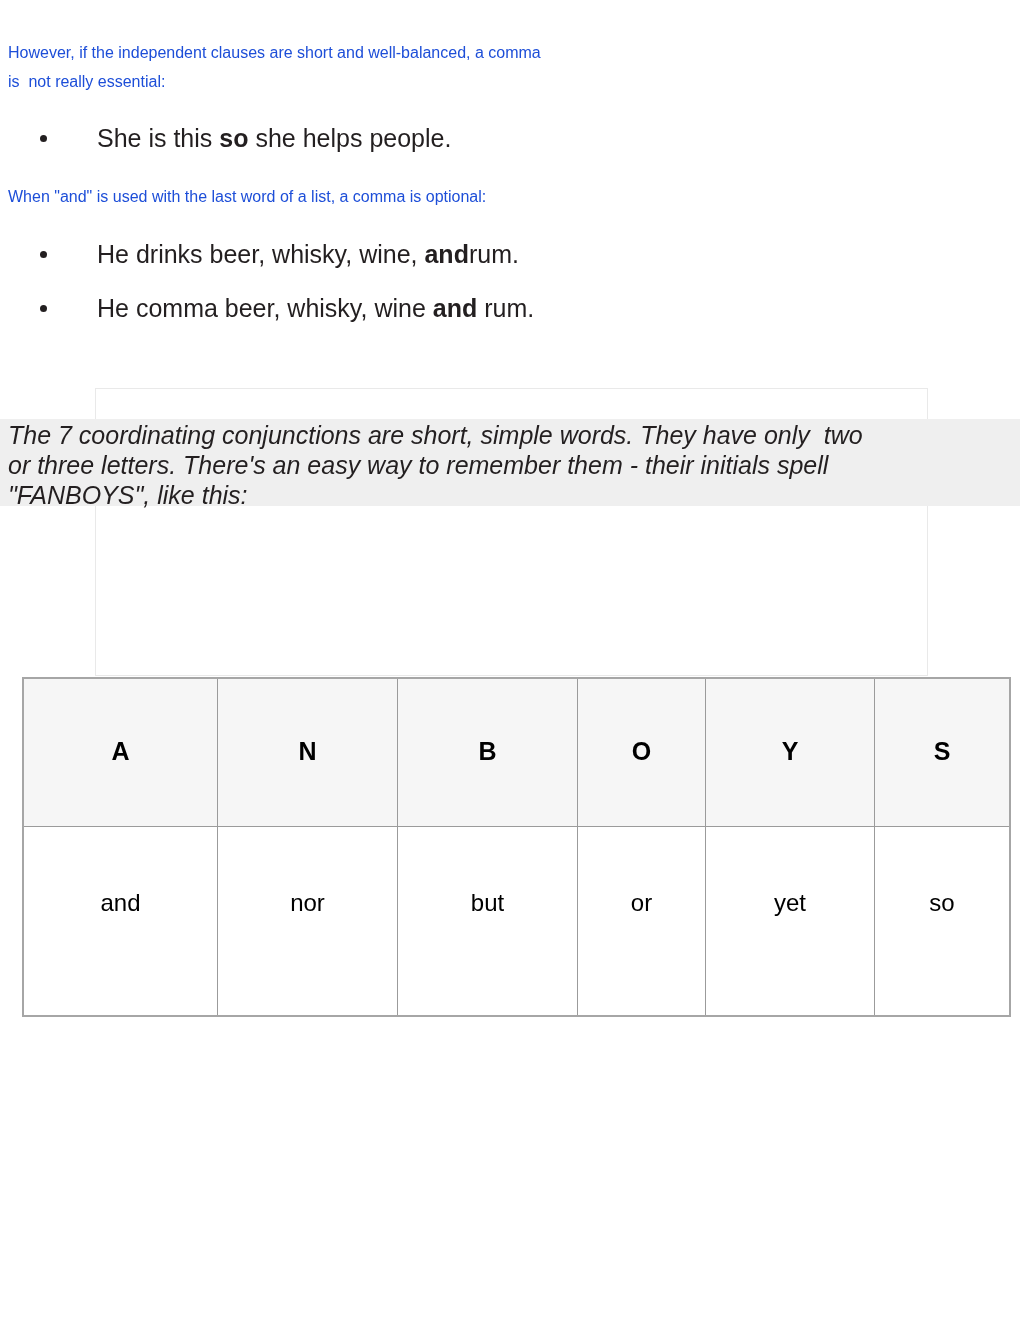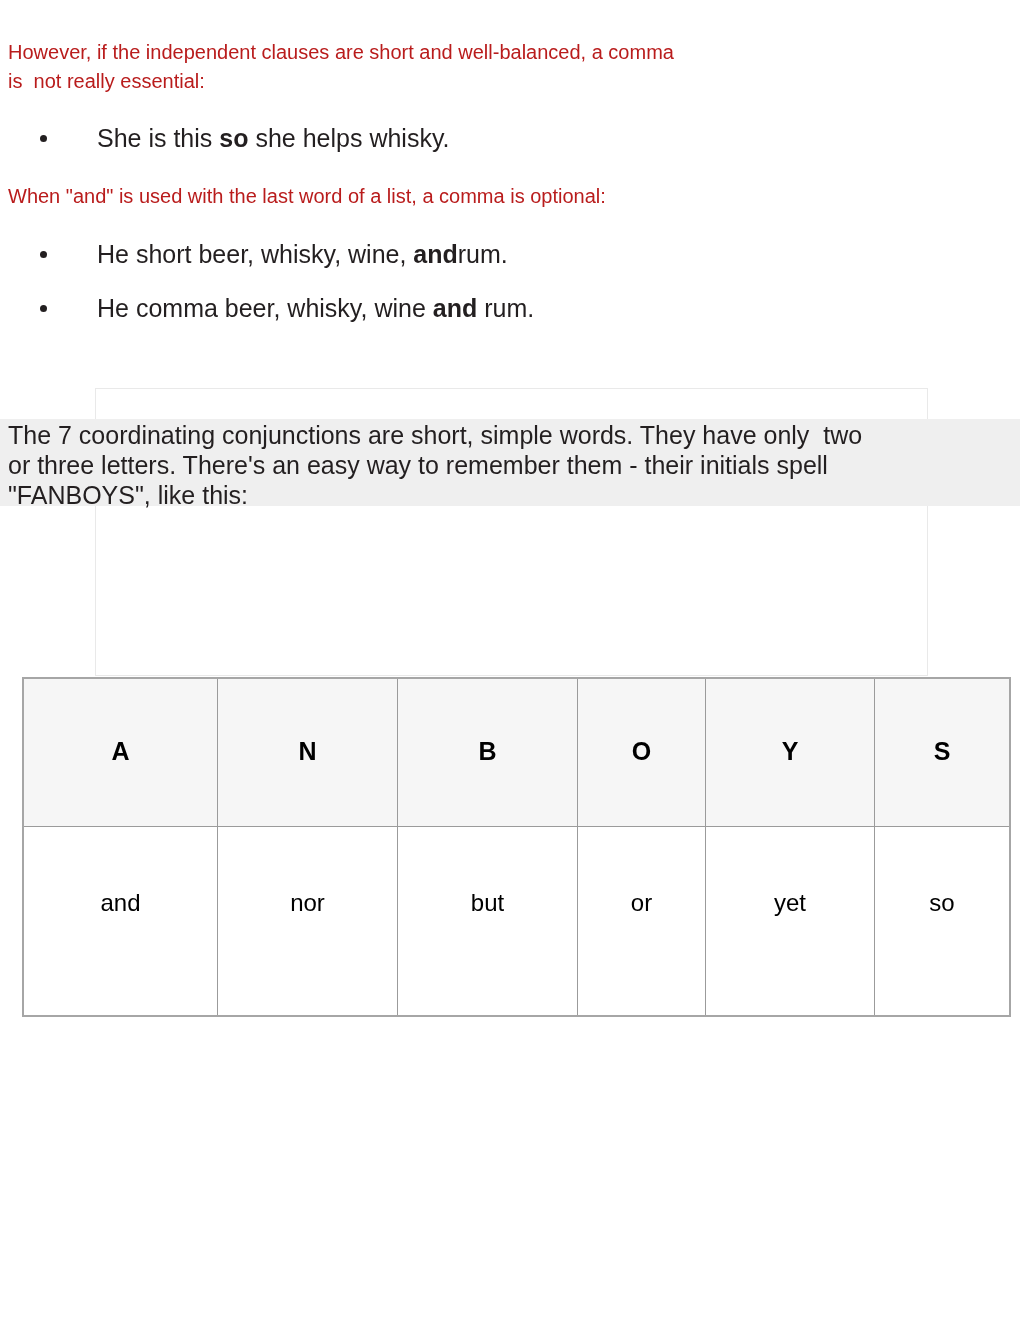--- a/index.html
+++ b/index.html
@@ -12,23 +12,23 @@
     height: 1325px;
     position: relative;
     font-family: "Liberation Sans", sans-serif;
     color: #231f20;
     overflow: hidden;
   }
 
   
   .para {
     position: absolute;
-    font-size: 20px;
+    font-size: 16px;
     line-height: 29px;
-    color: #b91c1c;
+    color: #1d4ed8;
     white-space: pre-wrap;
   }
 
   .bullet-row {
     position: absolute;
     font-size: 25px;
     line-height: 29px;
     color: #231f20;
   }
   .bullet-dot {
@@ -71,20 +71,21 @@
   }
   #callout-text {
     position: absolute;
     left: 8px;
     top: 420px;
     width: 940px;
     font-size: 25px;
     line-height: 30px;
     color: #231f20;
     white-space: pre-wrap;
+    font-style: italic;
   }
 
   
   #fanboys-table {
     position: absolute;
     left: 22px;
     top: 677px;
     width: 980px;
     border-collapse: collapse;
     table-layout: fixed;
@@ -130,28 +131,28 @@
   }
 </style>
 </head>
 <body>
 
 <div class="para" id="para-intro" style="left:8px; top:38px; width:1008px;">However, if the independent clauses are short and well-balanced, a comma
 is  not really essential:</div>
 
 <div class="bullet-row" style="left:40px; top:124px; width:960px;">
   <span class="bullet-dot"></span>
-  <span class="bullet-text"><span>She is this </span><b>so</b><span> she helps whisky.</span></span>
+  <span class="bullet-text"><span>She is this </span><b>so</b><span> she helps people.</span></span>
 </div>
 
 <div class="para" id="para-and-rule" style="left:8px; top:182px; width:1008px;">When "and" is used with the last word of a list, a comma is optional:</div>
 
 <div class="bullet-row" style="left:40px; top:240px; width:960px;">
   <span class="bullet-dot"></span>
-  <span class="bullet-text"><span>He short beer, whisky, wine, </span><b>and</b><span>rum.</span></span>
+  <span class="bullet-text"><span>He drinks beer, whisky, wine, </span><b>and</b><span>rum.</span></span>
 </div>
 
 <div class="bullet-row" style="left:40px; top:294px; width:960px;">
   <span class="bullet-dot"></span>
   <span class="bullet-text"><span>He comma beer, whisky, wine </span><b>and</b><span> rum.</span></span>
 </div>
 
 <div id="callout-box"></div>
 <div id="callout-band"></div>
 <div id="callout-text">The 7 coordinating conjunctions are short, simple words. They have only  two

